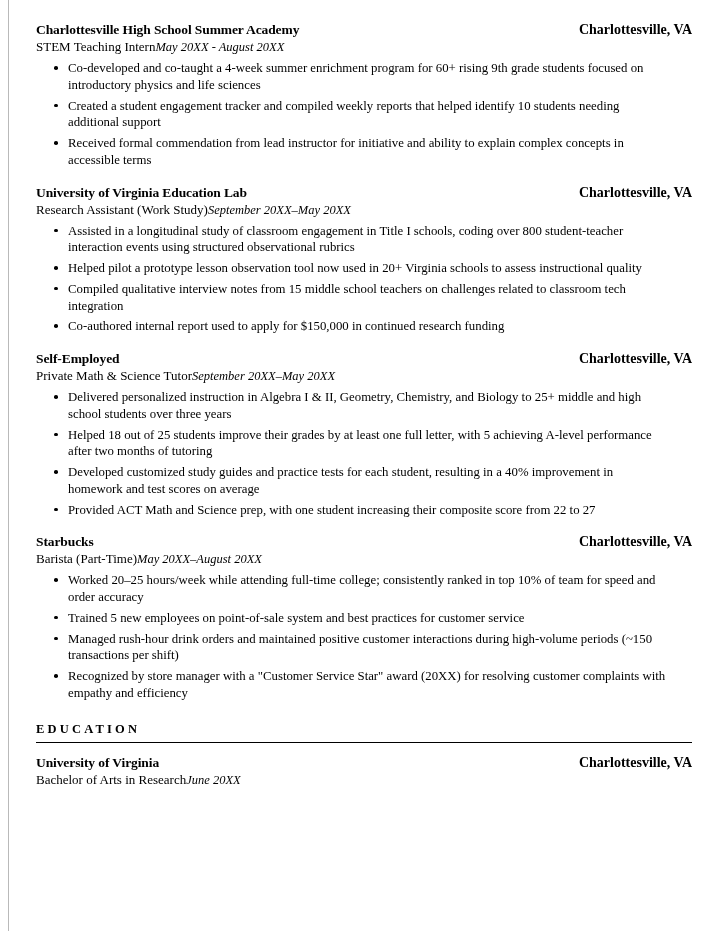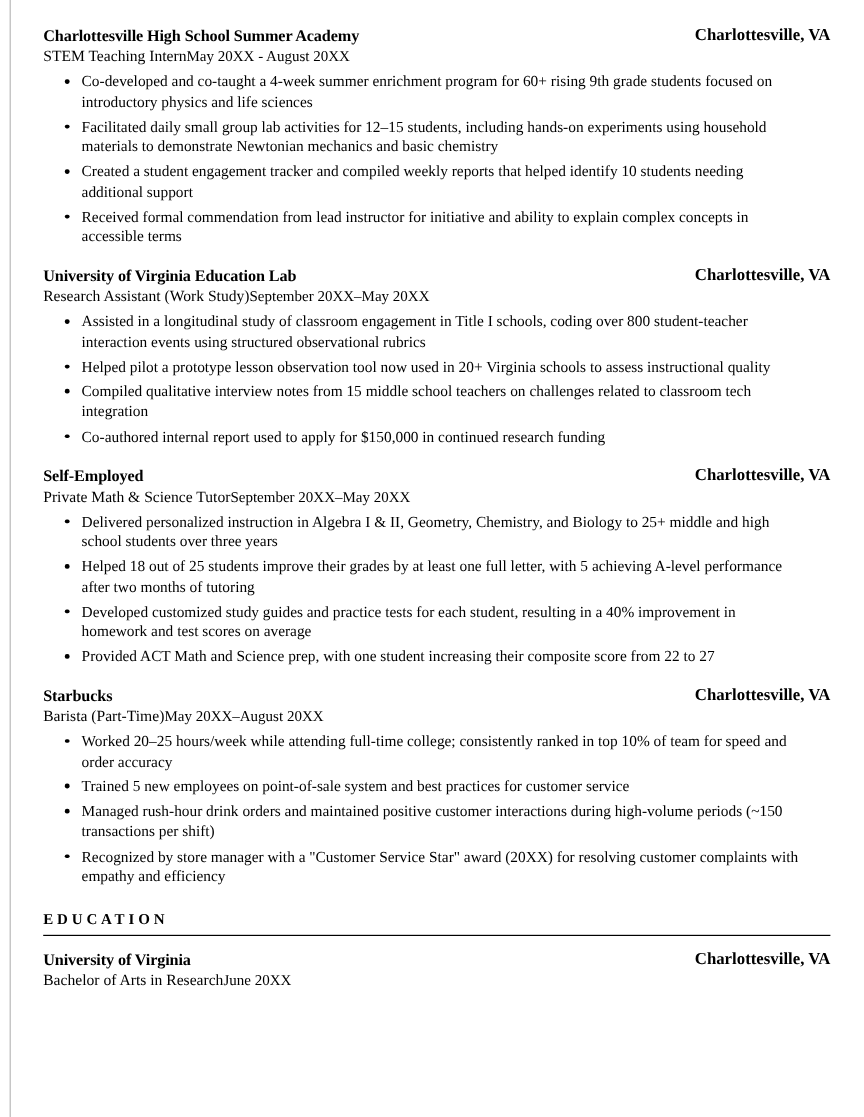--- a/index.html
+++ b/index.html
@@ -59,20 +59,21 @@
     display: flex;
     justify-content: flex-start;
     align-items: baseline;
     width: 100%;
     margin-top: 1px;
   }
   .role {
     font-size: 13px;
   }
   .dates {
+    font-style: italic;
     font-size: 12.5px;
     text-align: right;
     white-space: nowrap;
   }
 
   ul.bullets {
     list-style: none;
     margin: 5px 0 0 0;
     padding: 0;
   }
@@ -124,21 +125,20 @@
     <div class="entry-head">
       <span class="org">Charlottesville High School Summer Academy</span>
       <span class="loc">Charlottesville, VA</span>
     </div>
     <div class="sub-head">
       <span class="role">STEM Teaching Intern</span>
       <span class="dates">May 20XX - August 20XX</span>
     </div>
     <ul class="bullets">
       <li><span class="dot"></span><span>Co-developed and co-taught a 4-week summer enrichment program for 60+ rising 9th grade students focused on introductory physics and life sciences</span></li>
-      <li><span class="dot"></span><span>Facilitated daily small group lab activities for 12–15 students, including hands-on experiments using household materials to demonstrate Newtonian mechanics and basic chemistry</span></li>
       <li><span class="dot"></span><span>Created a student engagement tracker and compiled weekly reports that helped identify 10 students needing additional support</span></li>
       <li><span class="dot"></span><span>Received formal commendation from lead instructor for initiative and ability to explain complex concepts in accessible terms</span></li>
     </ul>
   </div>
 
   <div class="entry">
     <div class="entry-head">
       <span class="org">University of Virginia Education Lab</span>
       <span class="loc">Charlottesville, VA</span>
     </div>

